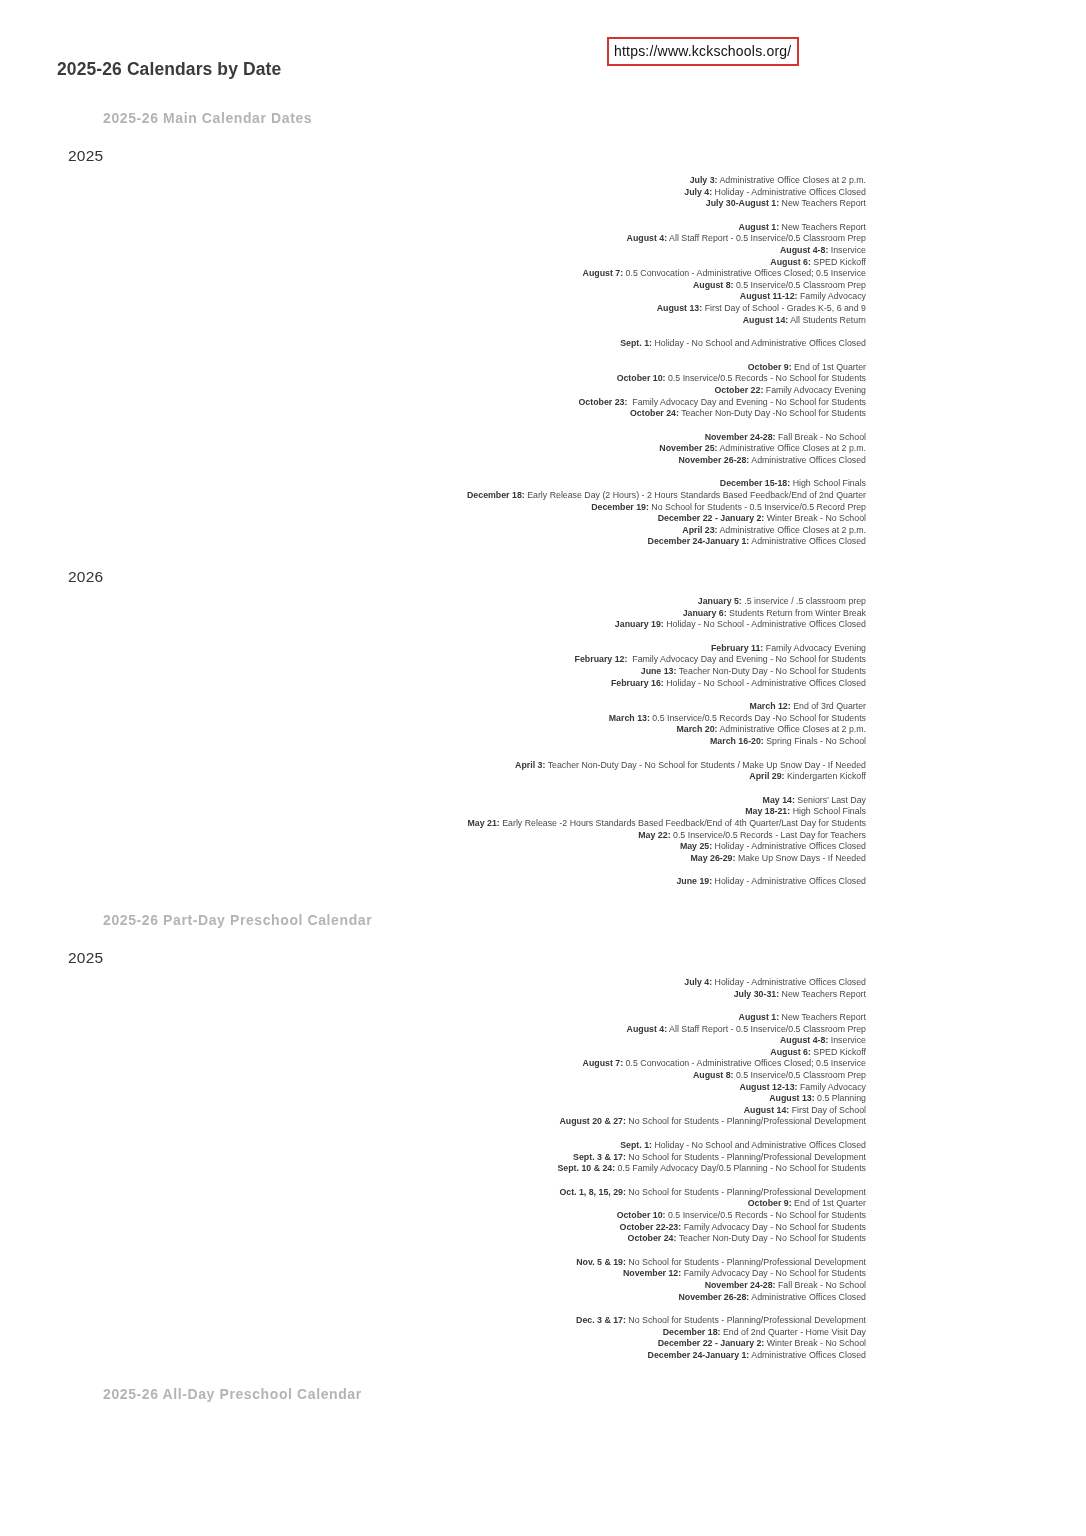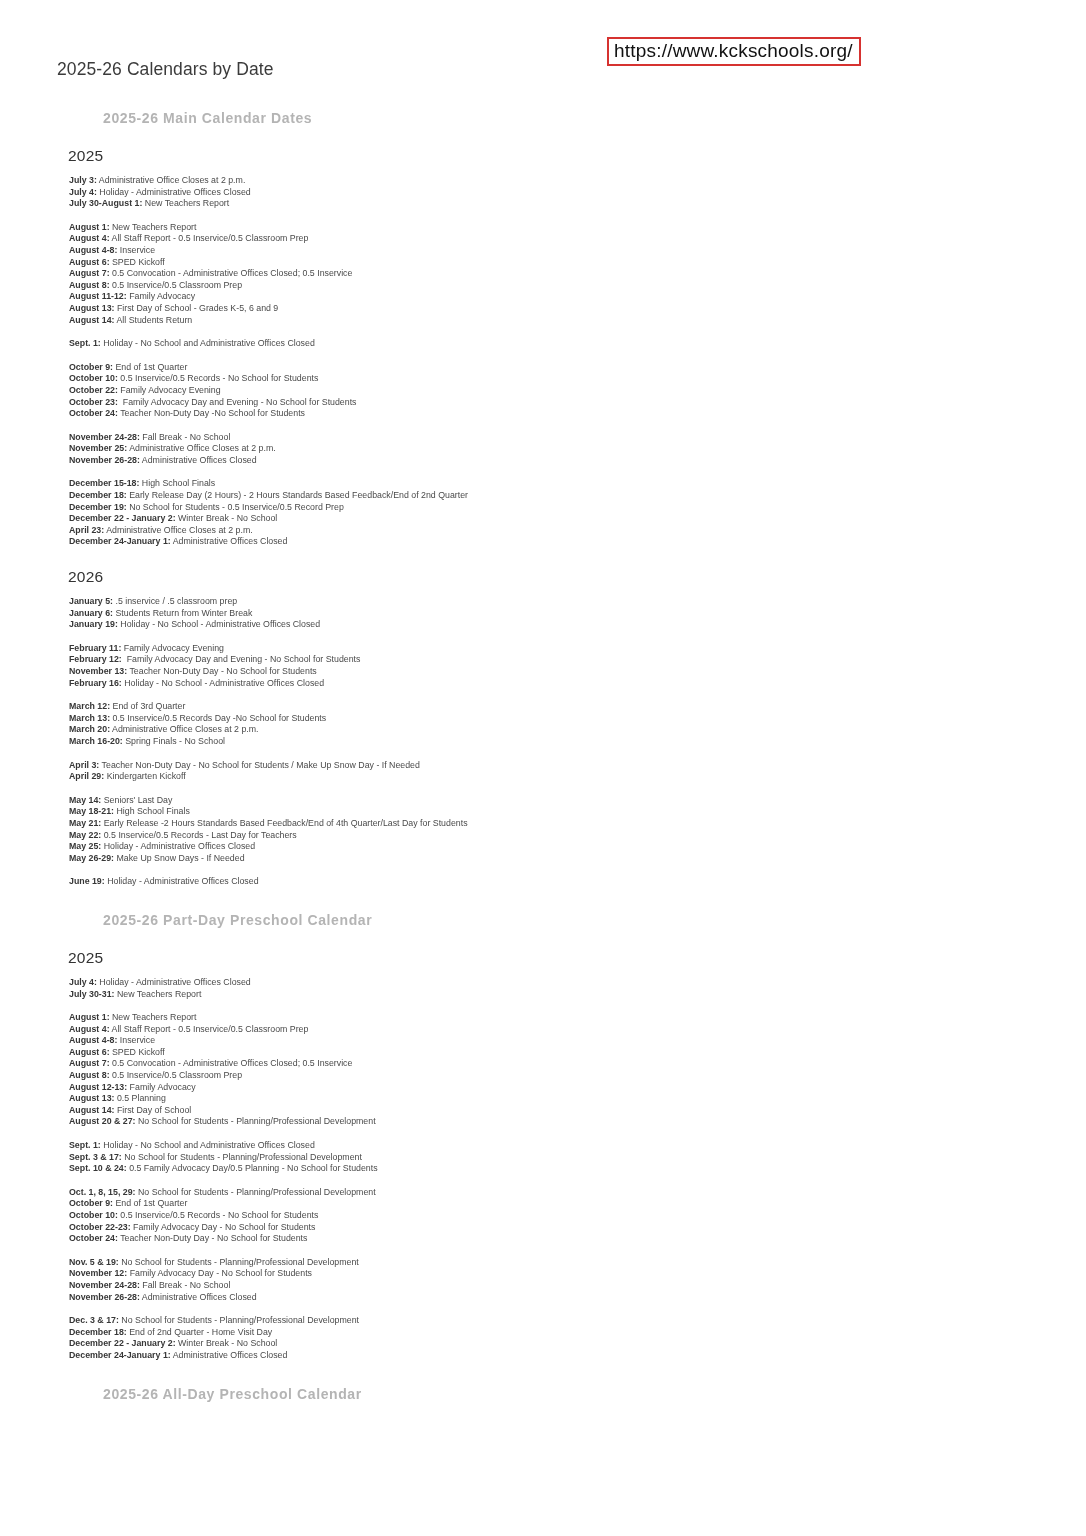--- a/index.html
+++ b/index.html
@@ -18,34 +18,34 @@
     position: absolute;
     left: 607px;
     top: 37px;
     border: 2px solid #d63230;
     padding: 1px 6px 2px 5px;
     background: #ffffff;
     display: inline-flex;
     align-items: center;
   }
   .url-text {
-    font-size: 19px;
+    font-size: 14px;
     line-height: 22px;
     color: #111111;
     letter-spacing: 0.2px;
     white-space: nowrap;
   }
   .doc-title {
     position: absolute;
     left: 57px;
     top: 59px;
     margin: 0;
     font-size: 17.5px;
     line-height: 1.15;
-    font-weight: 400;
+    font-weight: 700;
     color: #3b3b3b;
     letter-spacing: 0.1px;
   }
   .content {
     position: absolute;
     left: 0;
     top: 0;
     width: 866px;
     padding-top: 104px;
     box-sizing: border-box;
@@ -61,21 +61,21 @@
   }
   .calendar-section:first-child .section-heading { margin-top: 6px; }
   .year-heading {
     margin: 20px 0 0 68px;
     font-size: 15.5px;
     line-height: 18px;
     font-weight: 400;
     color: #333333;
     letter-spacing: 0.2px;
   }
-  .event-group { margin: 12px 0 0 69px; }
+  .event-group { margin: 12px 0 0 69px; text-align: right; }
   .year-heading + .event-group { margin-top: 10px; }
   .event-line {
     font-size: 8.8px;
     line-height: 11.6px;
     color: #4a4a4a;
     white-space: pre-wrap;
   }
   .event-date {
     font-weight: 700;
     color: #373737;
@@ -135,21 +135,21 @@
       </div>
       <h3 class="year-heading">2026</h3>
       <div class="event-group">
         <div class="event-line"><span class="event-date">January 5:</span><span class="event-text"> .5 inservice / .5 classroom prep</span></div>
         <div class="event-line"><span class="event-date">January 6:</span><span class="event-text"> Students Return from Winter Break</span></div>
         <div class="event-line"><span class="event-date">January 19:</span><span class="event-text"> Holiday - No School - Administrative Offices Closed</span></div>
       </div>
       <div class="event-group">
         <div class="event-line"><span class="event-date">February 11:</span><span class="event-text"> Family Advocacy Evening</span></div>
         <div class="event-line"><span class="event-date">February 12:</span><span class="event-text">  Family Advocacy Day and Evening - No School for Students</span></div>
-        <div class="event-line"><span class="event-date">November 13:</span><span class="event-text"> Teacher Non-Duty Day - No School for Students</span></div>
+        <div class="event-line"><span class="event-date">June 13:</span><span class="event-text"> Teacher Non-Duty Day - No School for Students</span></div>
         <div class="event-line"><span class="event-date">February 16:</span><span class="event-text"> Holiday - No School - Administrative Offices Closed</span></div>
       </div>
       <div class="event-group">
         <div class="event-line"><span class="event-date">March 12:</span><span class="event-text"> End of 3rd Quarter</span></div>
         <div class="event-line"><span class="event-date">March 13:</span><span class="event-text"> 0.5 Inservice/0.5 Records Day -No School for Students</span></div>
         <div class="event-line"><span class="event-date">March 20:</span><span class="event-text"> Administrative Office Closes at 2 p.m.</span></div>
         <div class="event-line"><span class="event-date">March 16-20:</span><span class="event-text"> Spring Finals - No School</span></div>
       </div>
       <div class="event-group">
         <div class="event-line"><span class="event-date">April 3:</span><span class="event-text"> Teacher Non-Duty Day - No School for Students / Make Up Snow Day - If Needed</span></div>

